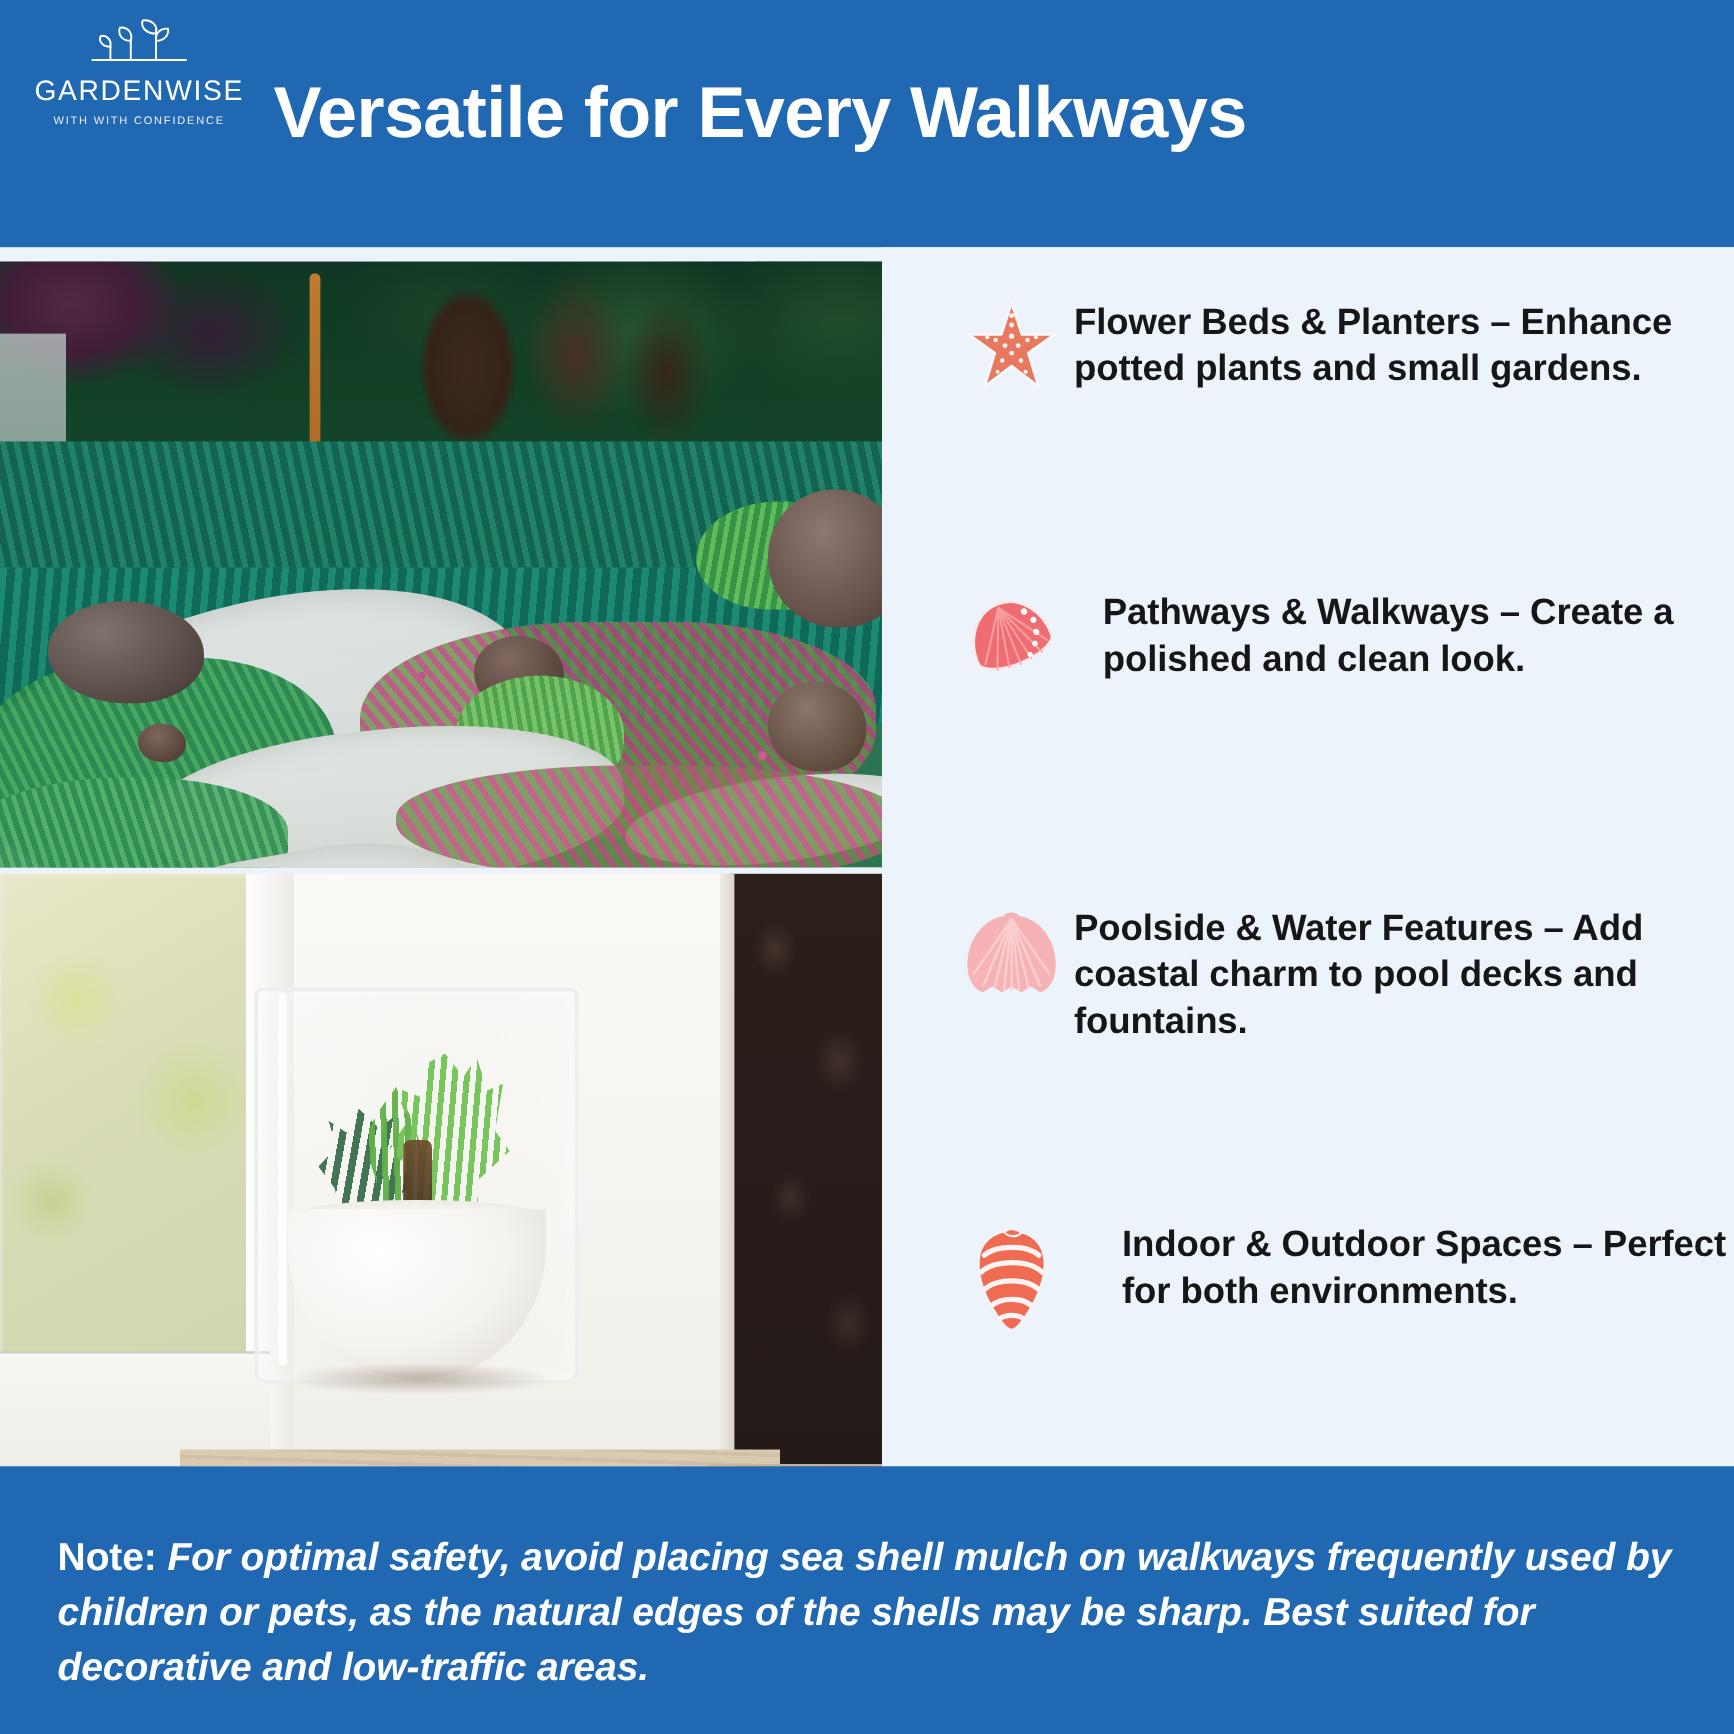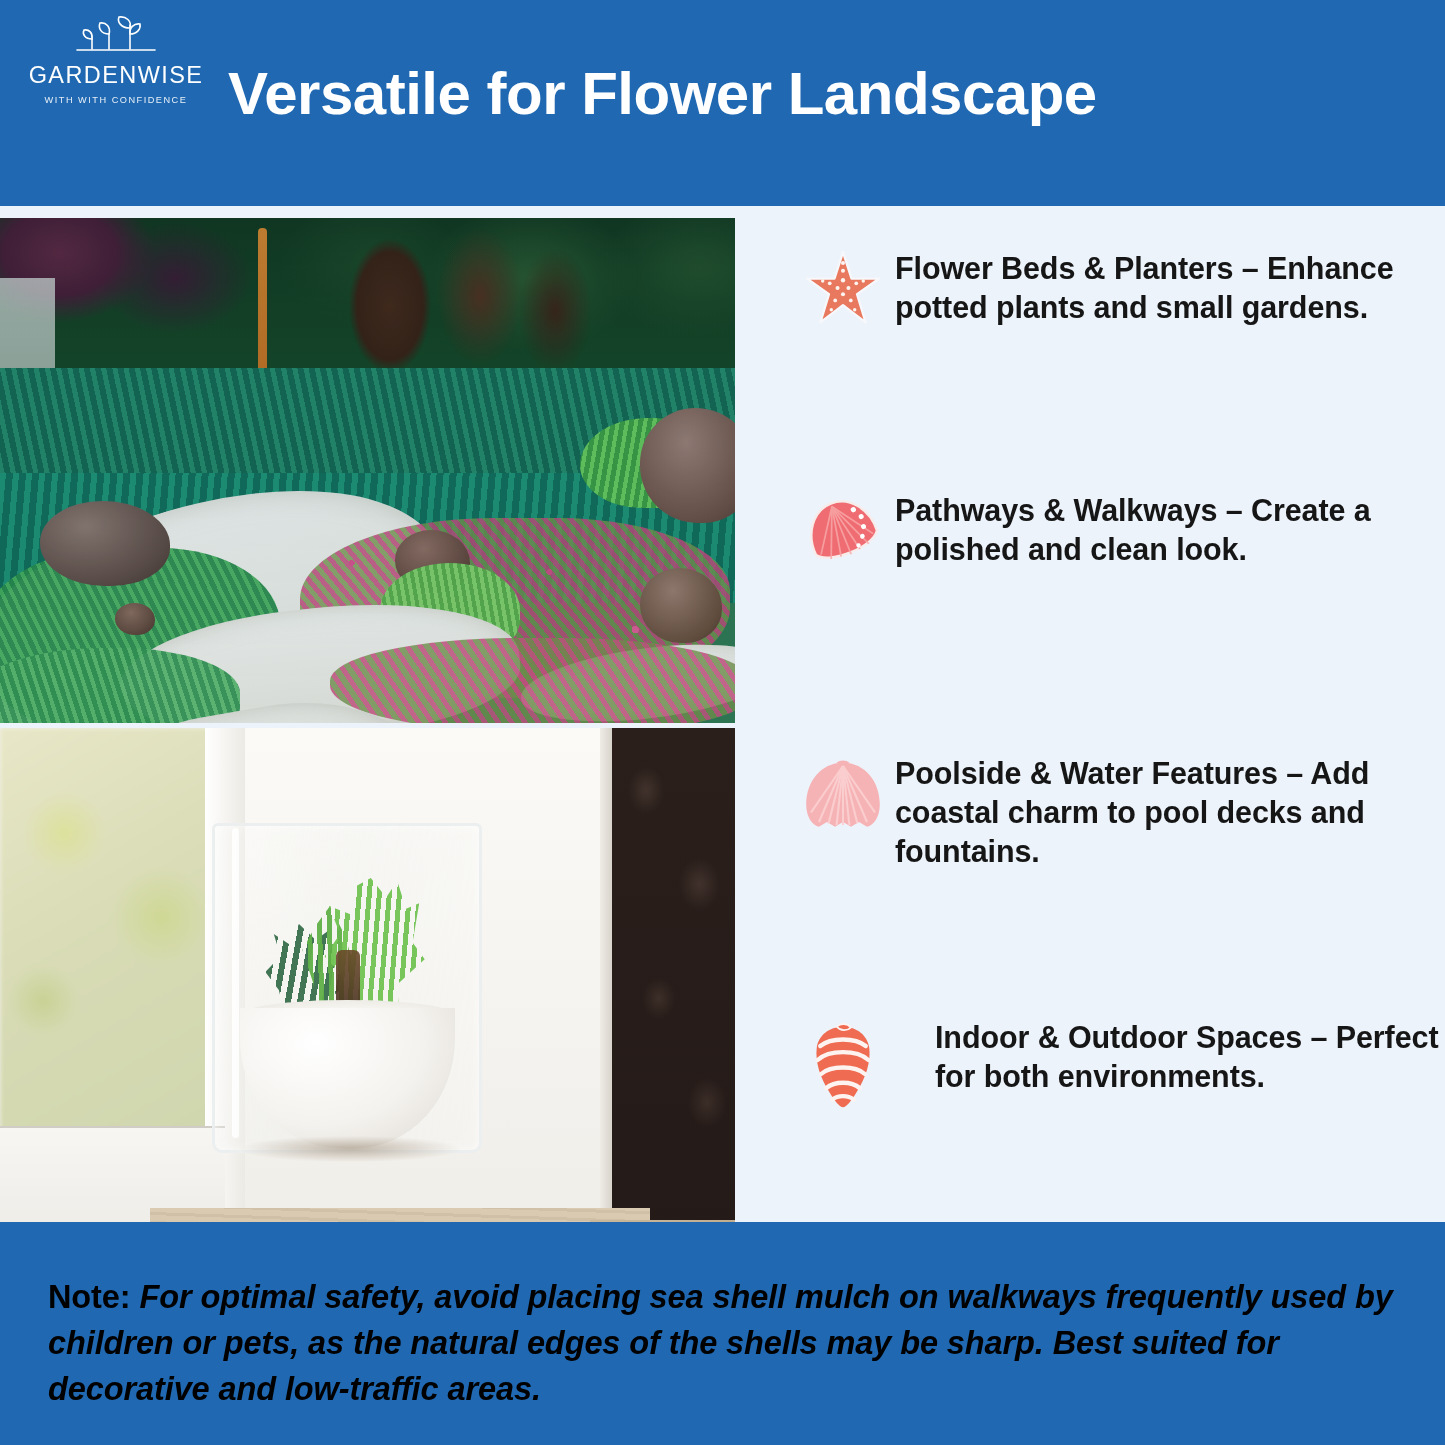--- a/index.html
+++ b/index.html
@@ -297,32 +297,32 @@
   .bullet { position:absolute; left:55px; width:655px; display:flex; }
   .bullet-icon {
     width:105px; flex:0 0 105px; display:flex; justify-content:center;
     padding-top:4px;
   }
   .bullet-text {
     font-size:30.5px; font-weight:bold; color:#161616;
     line-height:1.28; letter-spacing:-0.1px; width:510px;
   }
   .b1 { top:39px;align-items:flex-end; }
-  .b2 { top:285px; }
+  .b2 { top:285px;gap:24px; }
   .b3 { top:548px; }
   .b4 { top:812px;justify-content:space-between; }
 
   
   .footer {
     position:absolute; left:0; top:1222px; width:1445px; height:223px;
     background:#2069b2;
   }
   .footer-note {
     position:absolute; left:48px; top:52px; width:1355px;
-    font-size:32.5px; line-height:1.42; color:#000000;
+    font-size:32.5px; line-height:1.42; color:#ffffff;
     font-weight:bold; font-style:italic; letter-spacing:-0.1px;
   }
   .footer-note .lead { font-style:normal; }
 </style>
 </head>
 <body>
 
 <div class="page">
 
   <div class="header">
@@ -337,21 +337,21 @@
           <path d="M79 37 V13"></path>
           <path d="M79 16 C70 16 66 10 68 5 C75 4 81 9 79 16 Z"></path>
           <path d="M79 22 C86 22 90 17 89 12 C83 11 78 16 79 22 Z"></path>
           <path d="M26 38 H104"></path>
         </g>
       </svg>
       <div class="logo-word">GARDENWISE</div>
       <div class="logo-tag">WITH WITH CONFIDENCE</div>
     </div>
 
-    <div class="header-title">Versatile for Flower Landscape</div>
+    <div class="header-title">Versatile for Every Walkways</div>
   </div>
 
   <div class="body-area">
 
     <div class="photos">
 
       <div class="photo photo-top">
         <div class="garden">
           <div class="g-sky"></div>
           <div class="g-door"></div>

